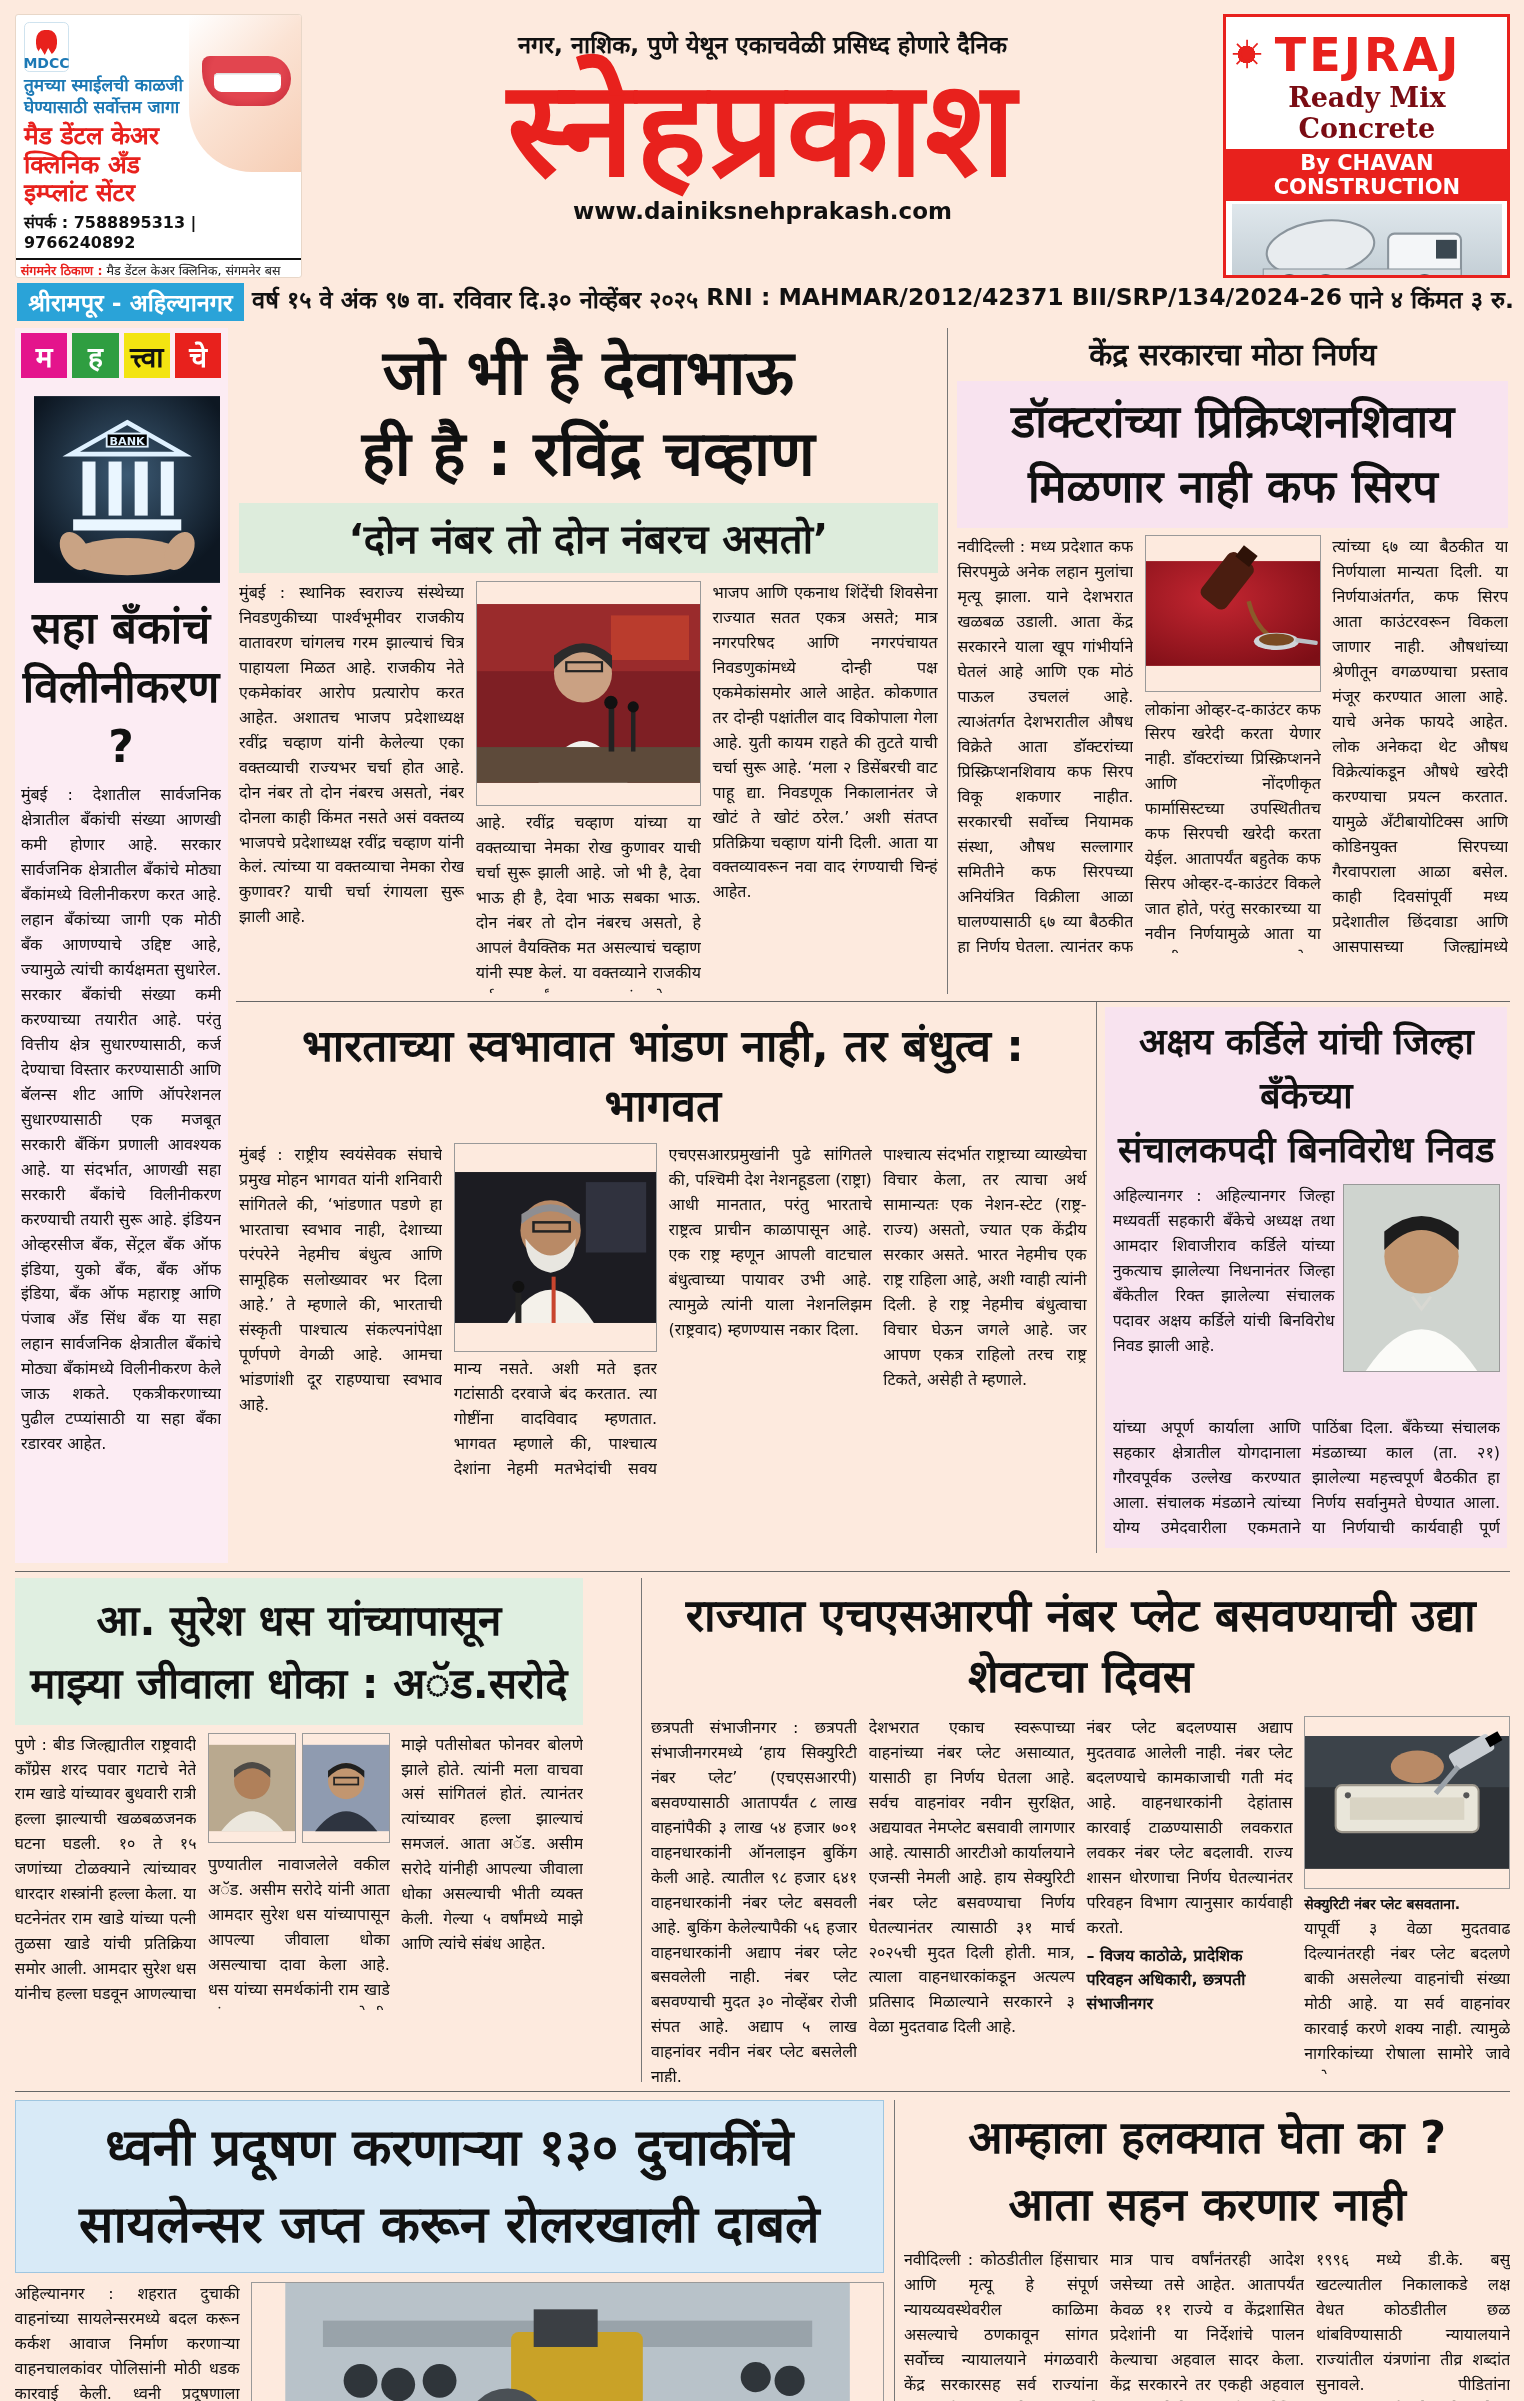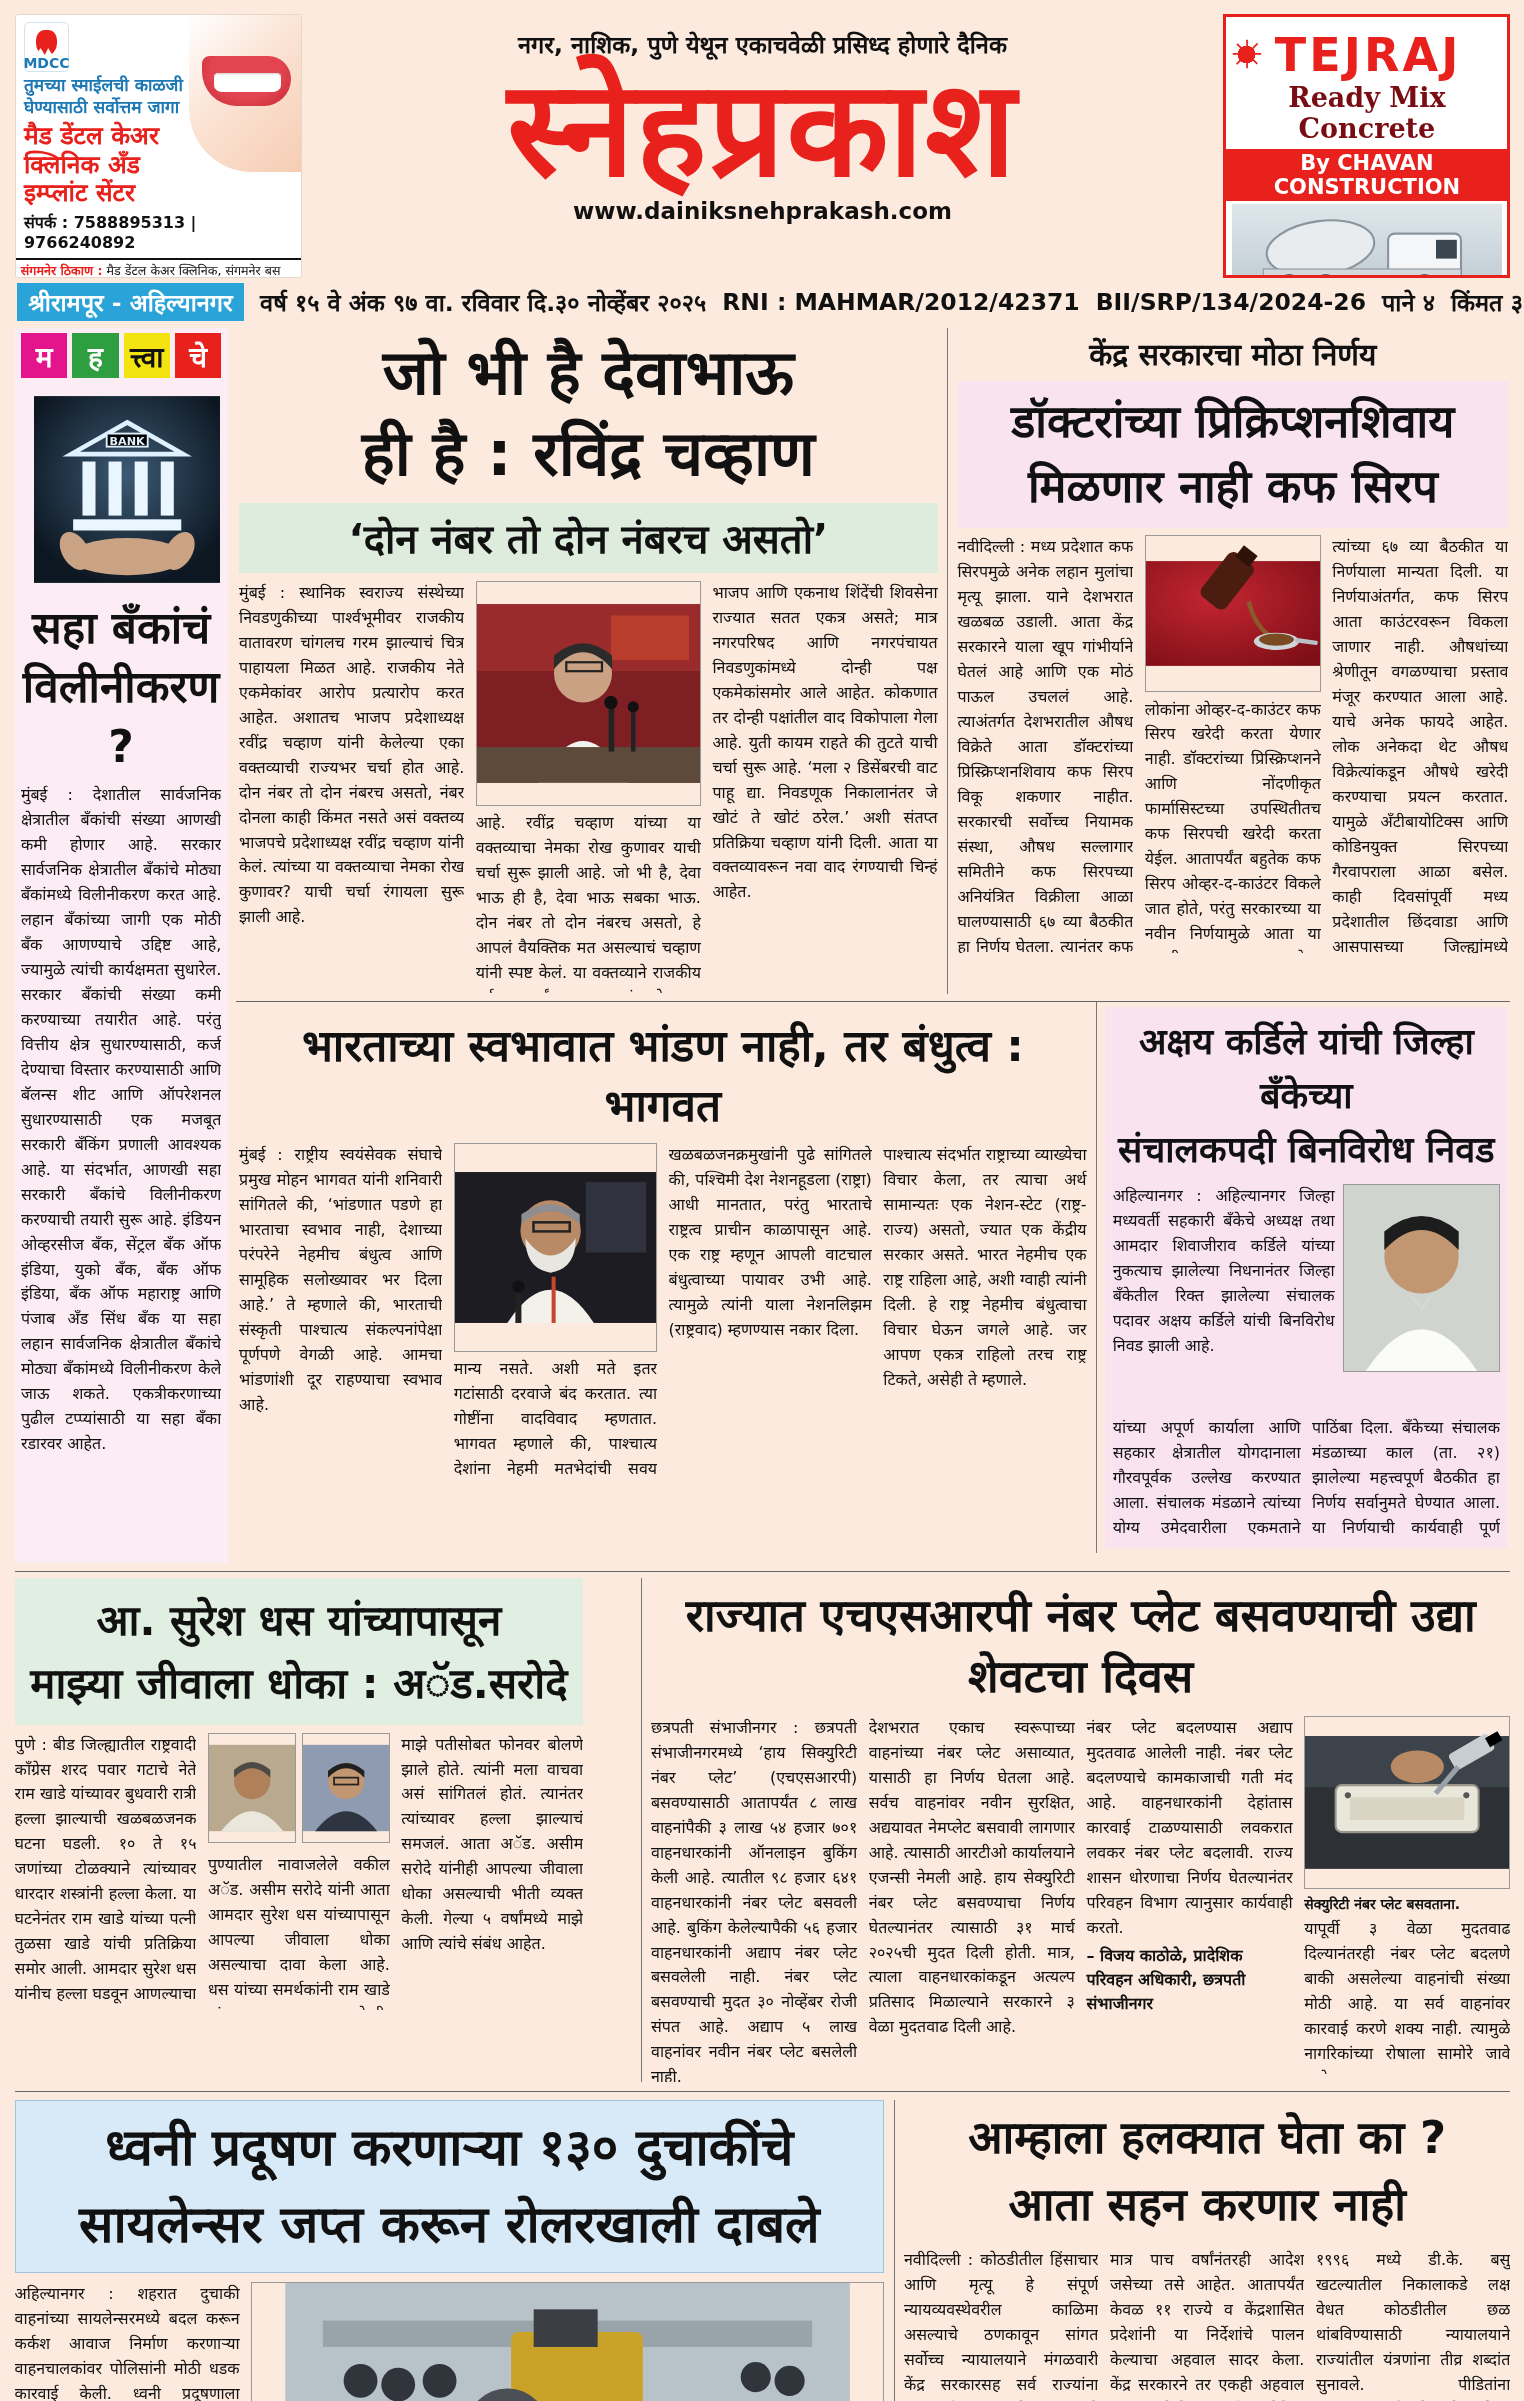--- a/index.html
+++ b/index.html
@@ -29,21 +29,21 @@
   .ad-tejraj { width:287px; background:#fff; border:3.1px solid #e8211d; overflow:hidden; text-align:center; }
   .tejraj-top { display:flex; align-items:center; justify-content:flex-start; gap:7.3px; padding-top:11px; }
   .sun-icon { width:41px; height:41px; background:radial-gradient(circle,#e8211d 0 30%,transparent 31%); position:relative; }
   .sun-icon::before { content:"☀"; color:#e8211d; font-size:39px; line-height:41px; display:block; }
   .tejraj-brand { color:#e8211d; font-weight:bold; font-size:46px; letter-spacing:3.1px; }
   .tejraj-sub { color:#7a0c13; font-weight:bold; font-size:27px; font-family:"DejaVu Serif", serif; }
   .tejraj-by { background:#e8211d; color:#fff; font-weight:bold; font-size:21px; padding:2.1px 0; margin-top:5px; }
   .truck-box { height:105px; background:linear-gradient(180deg,#dfe7ec,#b8c4cc); margin:3.1px 5.2px; display:flex; align-items:center; justify-content:center; }
 
   
-  .infobar { display:flex; align-items:center; gap:16px; padding:5.2px 2.1px 3.1px 2.1px; font-weight:bold; font-size:23.5px; white-space:nowrap; }
+  .infobar { display:flex; gap:8px; padding:5.2px 2.1px 3.1px 2.1px; font-weight:bold; font-size:23.5px; white-space:nowrap; }
   .edition { background:#2aa3d8; color:#fff; padding:3.1px 11.5px; }
 
   
   .bodytext { font-size:16px; line-height:1.56; text-align:justify; overflow:hidden; }
   article { background:transparent; }
 
   
   .secA { display:flex; gap:8.4px; margin-top:4.2px; }
   .sidebar { width:213px; background:#fcecf3; padding:5.2px 6.3px; }
   .letters { display:flex; gap:5.2px; justify-content:space-between; }
@@ -294,21 +294,21 @@
                   <rect x="78" y="50" width="36" height="9" fill="none" stroke="#222" stroke-width="2.5"></rect>
                   <path d="M70 66 q25 34 50 0 q0 30 -25 34 q-25 -4 -25 -34 z" fill="#e8e6e0"></path>
                   <path d="M52 150 q43 -66 86 0 z" fill="#f4f1ea"></path>
                   <rect x="96" y="104" width="4" height="46" fill="#c8452e"></rect>
                   <rect x="60" y="120" width="6" height="30" fill="#222"></rect>
                     <circle cx="63" cy="114" r="6" fill="#111"></circle>
                 </svg>
               </div>
               <div class="bodytext" style="height:119px">मान्य नसते. अशी मते इतर गटांसाठी दरवाजे बंद करतात. त्या गोष्टींना वादविवाद म्हणतात. भागवत म्हणाले की, पाश्चात्य देशांना नेहमी मतभेदांची सवय आहे; मात्र भारताने नेहमीच एकत्र नांदण्याचा आणि सामूहिक सलोख्याचा विचार जोपासला आहे. राष्ट्राची आपली संकल्पना पाश्चात्य संकल्पनेपेक्षा वेगळी आहे. हे एक राष्ट्र आहे आणि ते फार पूर्वीपासून आहे.</div>
             </div>
-            <div class="bodytext">खळबळजनक्रमुखांनी पुढे सांगितले की, पश्चिमी देश नेशनहूडला (राष्ट्रा) आधी मानतात, परंतु भारताचे राष्ट्रत्व प्राचीन काळापासून आहे. एक राष्ट्र म्हणून आपली वाटचाल बंधुत्वाच्या पायावर उभी आहे. त्यामुळे त्यांनी याला नेशनलिझम (राष्ट्रवाद) म्हणण्यास नकार दिला.</div>
+            <div class="bodytext">एचएसआरप्रमुखांनी पुढे सांगितले की, पश्चिमी देश नेशनहूडला (राष्ट्रा) आधी मानतात, परंतु भारताचे राष्ट्रत्व प्राचीन काळापासून आहे. एक राष्ट्र म्हणून आपली वाटचाल बंधुत्वाच्या पायावर उभी आहे. त्यामुळे त्यांनी याला नेशनलिझम (राष्ट्रवाद) म्हणण्यास नकार दिला.</div>
             <div class="bodytext">पाश्चात्य संदर्भात राष्ट्राच्या व्याख्येचा विचार केला, तर त्याचा अर्थ सामान्यतः एक नेशन-स्टेट (राष्ट्र-राज्य) असतो, ज्यात एक केंद्रीय सरकार असते. भारत नेहमीच एक राष्ट्र राहिला आहे, अशी ग्वाही त्यांनी दिली. हे राष्ट्र नेहमीच बंधुत्वाचा विचार घेऊन जगले आहे. जर आपण एकत्र राहिलो तरच राष्ट्र टिकते, असेही ते म्हणाले.</div>
           </div>
         </article>
 
         <article class="kardile-art">
           <div class="kardile-box">
             <h1>
               <div>अक्षय कर्डिले यांची जिल्हा बँकेच्या</div>
               <div>संचालकपदी बिनविरोध निवड</div>
             </h1>

